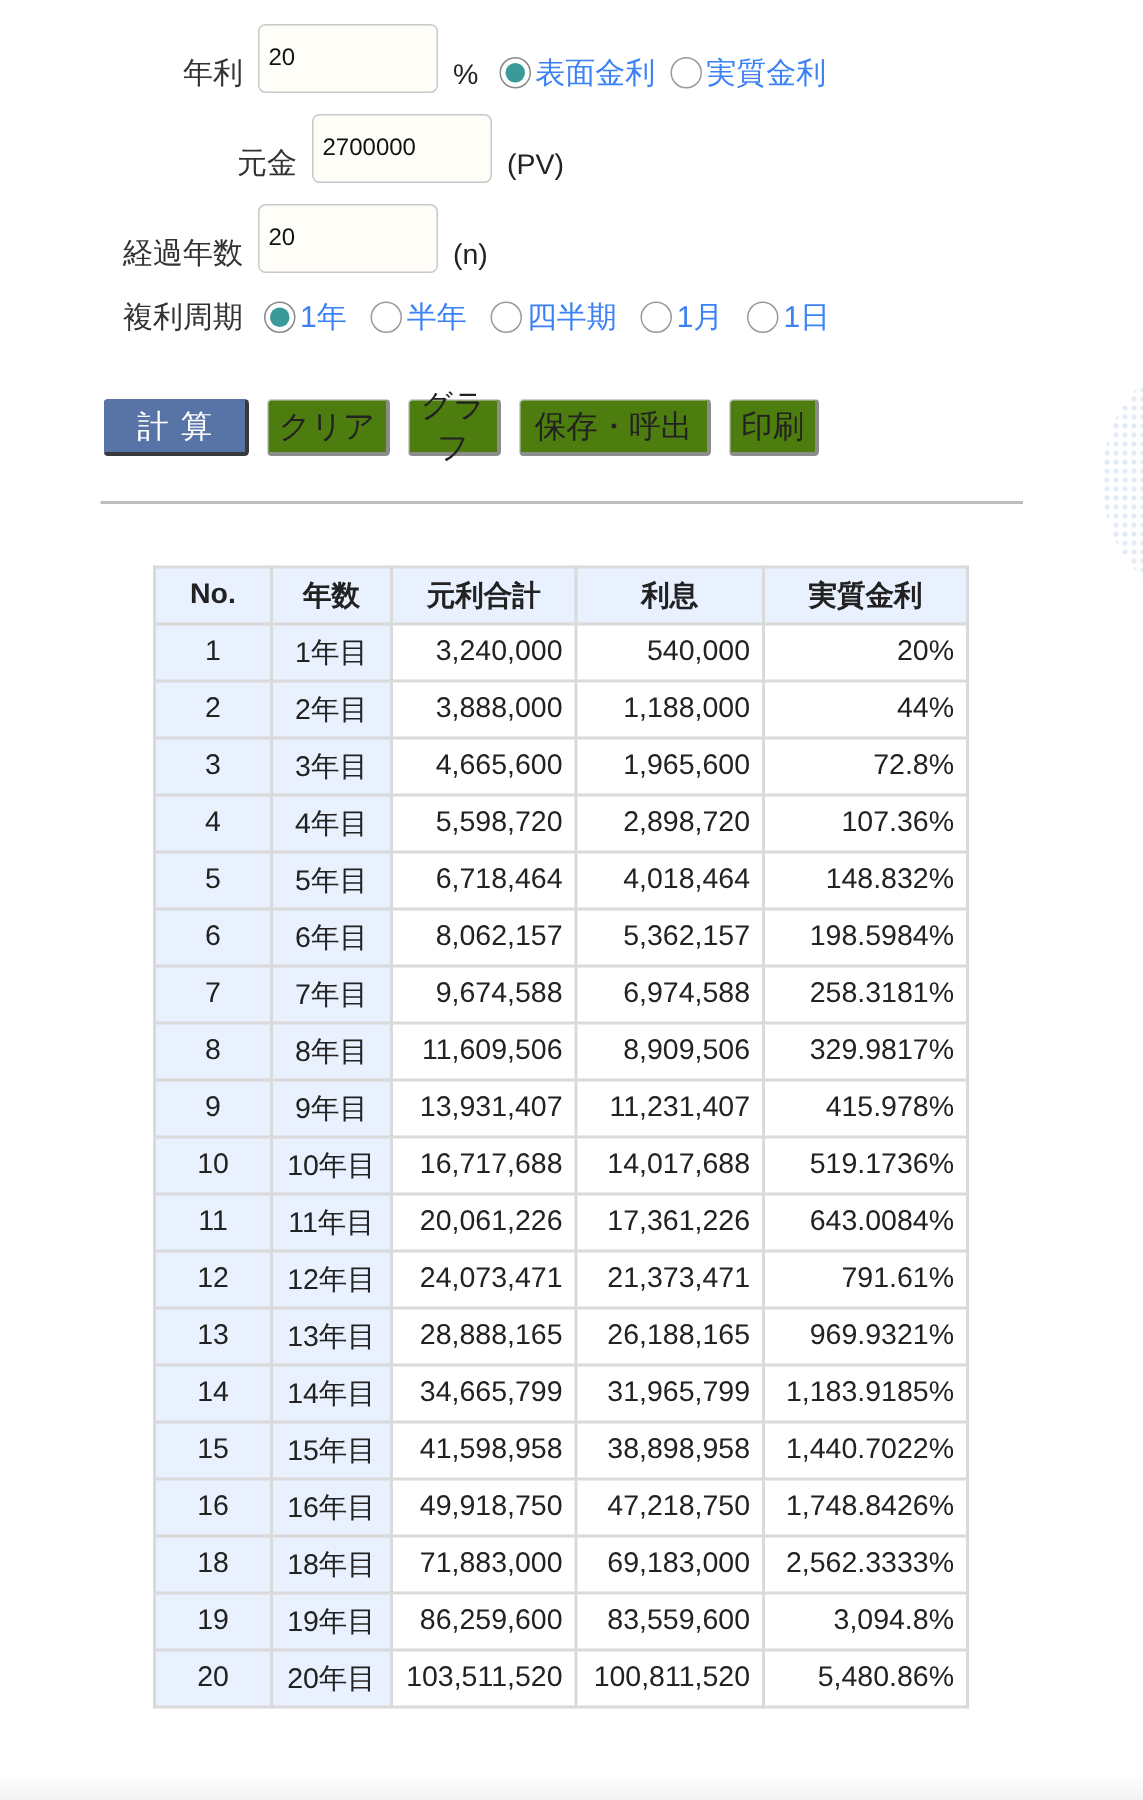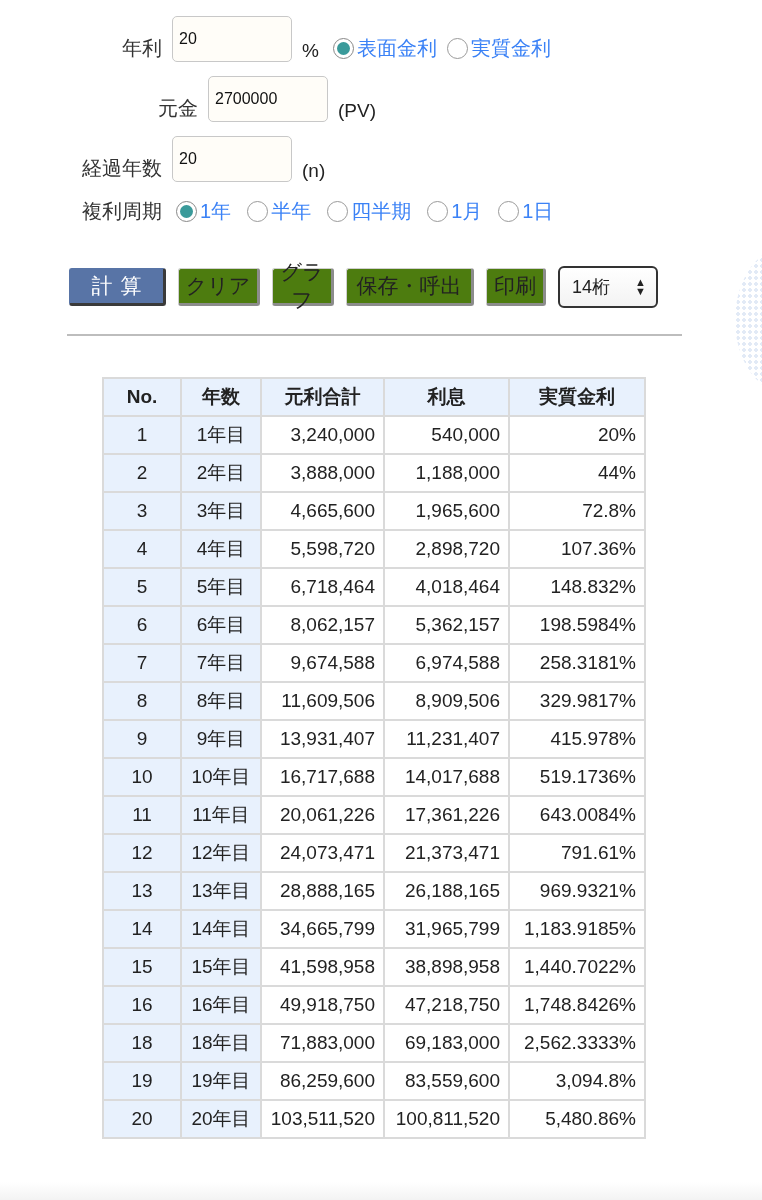--- a/index.html
+++ b/index.html
@@ -116,27 +116,20 @@
     <span>1日</span>
   </label>
 </div>
 
 <div class="btnrow">
   <button class="btn primary" style="width:97px;">計算</button>
   <button class="btn" style="width:82px;">クリア</button>
   <button class="btn" style="width:62px;">グラフ</button>
   <button class="btn" style="width:128px;">保存・呼出</button>
   <button class="btn" style="width:60px;">印刷</button>
-  <div class="select">
-    <span>14桁</span>
-    <span class="arrows">
-        <span>▲</span>
-        <span>▼</span>
-      </span>
-  </div>
 </div>
 
 <div class="rule"></div>
 
 <table>
   <thead>
     <tr>
       <th class="c1">No.</th>
       <th class="c2">年数</th>
       <th class="c3">元利合計</th>

